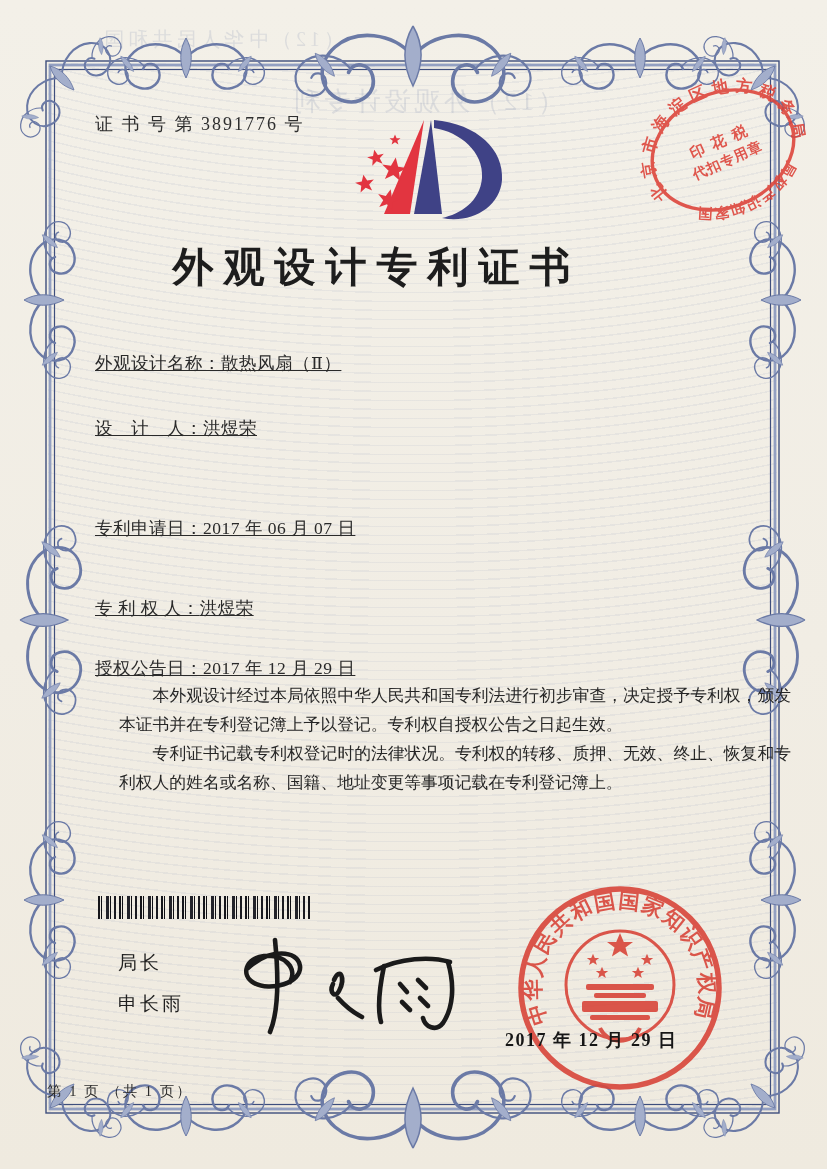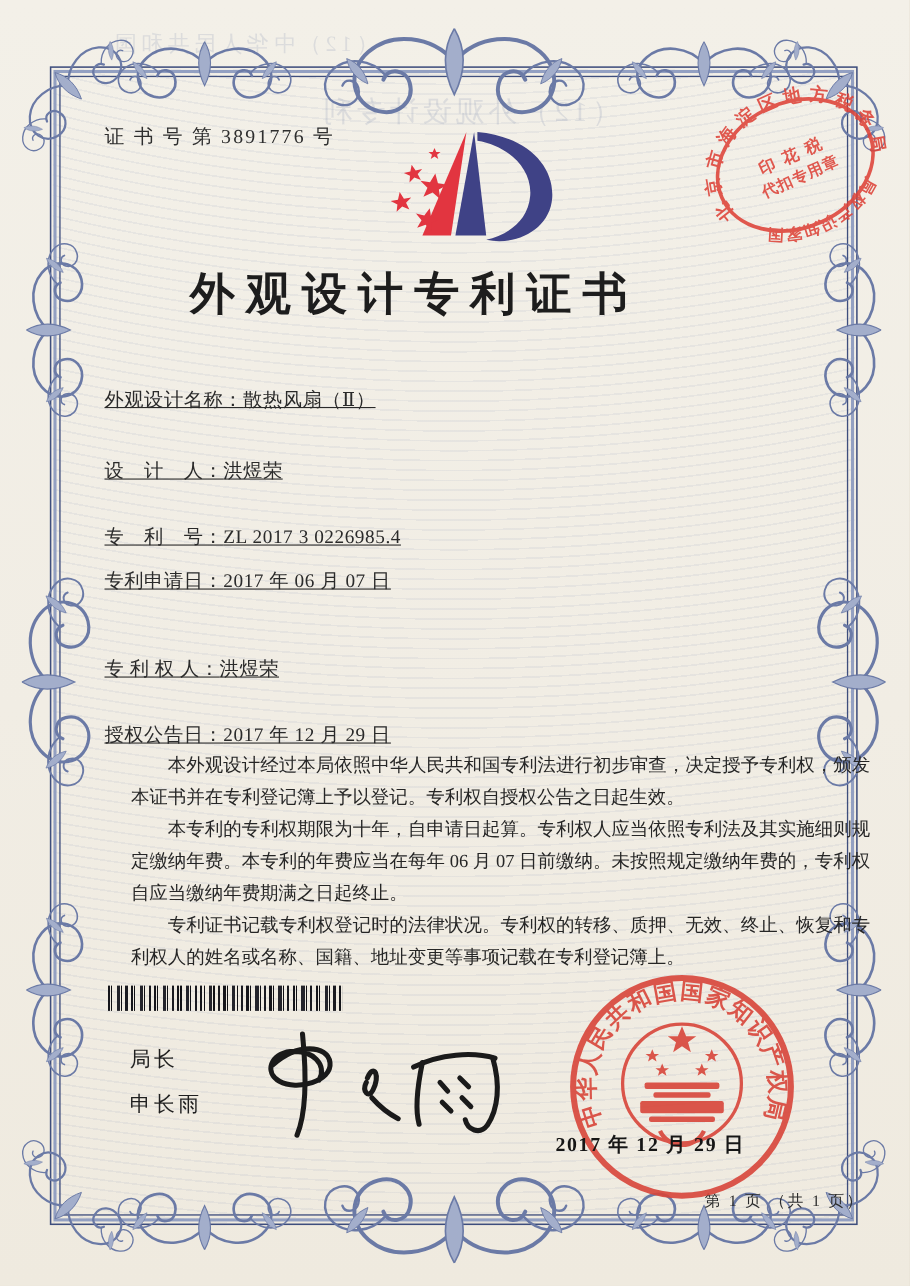--- a/index.html
+++ b/index.html
@@ -28,21 +28,21 @@
     background:repeating-linear-gradient(90deg,
       #15151a 0 2px, rgba(0,0,0,0) 2px 3px,
       #101014 3px 4px, rgba(0,0,0,0) 4px 8px,
       #23232a 8px 11px, rgba(0,0,0,0) 11px 12px,
       #101014 12px 13px, rgba(0,0,0,0) 13px 16px,
       #1a1a20 16px 18px, rgba(0,0,0,0) 18px 21px);
   }
   .sig-title{ left:118px; top:950px; font-size:19px; color:#1f1f1f; letter-spacing:3px;}
   .sig-name{ left:118px; top:991px; font-size:19px; color:#1f1f1f; letter-spacing:3px;}
   .seal-date{ left:505px; top:1028px; font-size:18px; letter-spacing:1.5px; color:#161616; z-index:6; font-weight:bold;}
-  .footer{ left:47px; top:1082px; width:739px; text-align:right; font-size:14.5px; letter-spacing:2px; color:#2c2c2c;}
+  .footer{ left:47px; top:1082px; width:739px; text-align:left; font-size:14.5px; letter-spacing:2px; color:#2c2c2c;}
   .orn-svg{ left:0; top:0; pointer-events:none;}
   .stamp{ z-index:5;}
   svg text{ font-family:"Liberation Serif","DejaVu Serif",serif; }
 </style>
 </head>
 <body>
 
 <div class="page">
 
   <div class="abs watermark"></div>
@@ -125,36 +125,32 @@
   </svg>
 
   <div class="abs title">外观设计专利证书</div>
 
   <div class="abs field" style="top:351px;">
     <span>外观设计名称：</span><span>散热风扇（Ⅱ）</span>
   </div>
   <div class="abs field" style="top:416px;">
     <span>设　计　人：</span><span>洪煜荣</span>
   </div>
-  <div class="abs field" style="top:476px;">
-    <span>专　利　号：</span><span>ZL 2017 3 0226985.4</span>
-  </div>
   <div class="abs field" style="top:516px;">
     <span>专利申请日：</span><span>2017 年 06 月 07 日</span>
   </div>
   <div class="abs field" style="top:596px;">
     <span>专 利 权 人：</span><span>洪煜荣</span>
   </div>
   <div class="abs field" style="top:656px;">
     <span>授权公告日：</span><span>2017 年 12 月 29 日</span>
   </div>
 
   <div class="abs body-text">
     <p>本外观设计经过本局依照中华人民共和国专利法进行初步审查，决定授予专利权，颁发本证书并在专利登记簿上予以登记。专利权自授权公告之日起生效。</p>
-    <p>本专利的专利权期限为十年，自申请日起算。专利权人应当依照专利法及其实施细则规定缴纳年费。本专利的年费应当在每年 06 月 07 日前缴纳。未按照规定缴纳年费的，专利权自应当缴纳年费期满之日起终止。</p>
     <p>专利证书记载专利权登记时的法律状况。专利权的转移、质押、无效、终止、恢复和专利权人的姓名或名称、国籍、地址变更等事项记载在专利登记簿上。</p>
   </div>
 
   <div class="abs barcode"></div>
 
   <div class="abs sig-title">局长</div>
   <div class="abs sig-name">申长雨</div>
 
   <svg class="abs" style="left:218px; top:928px;" width="250" height="112" viewBox="0 0 250 112">
     <g fill="none" stroke="#1a1a1a" stroke-width="4.6" stroke-linecap="round" stroke-linejoin="round">

